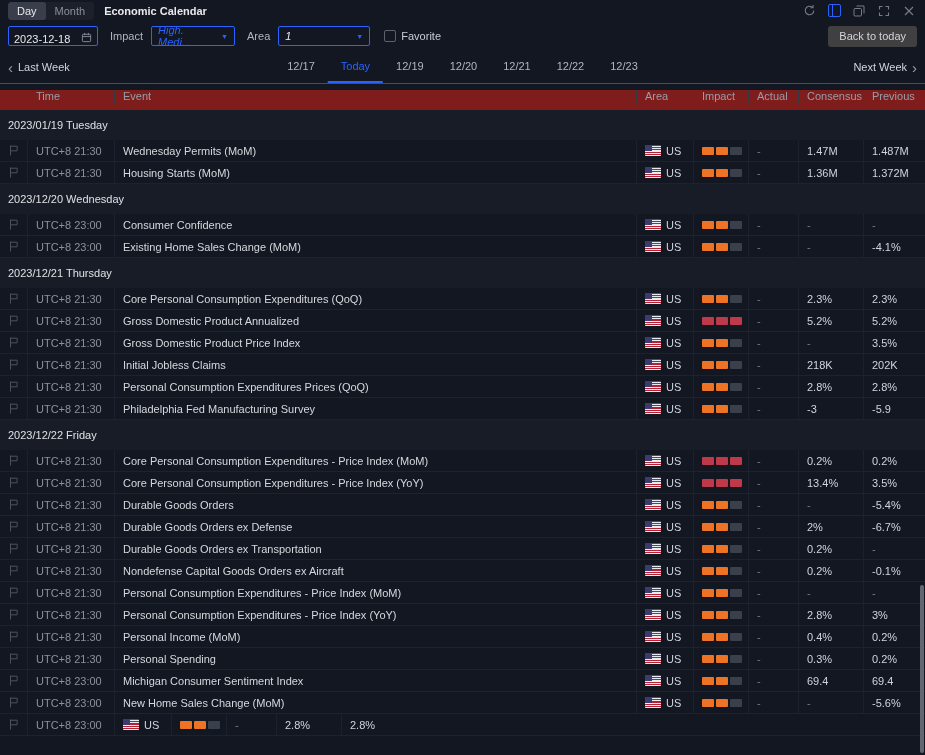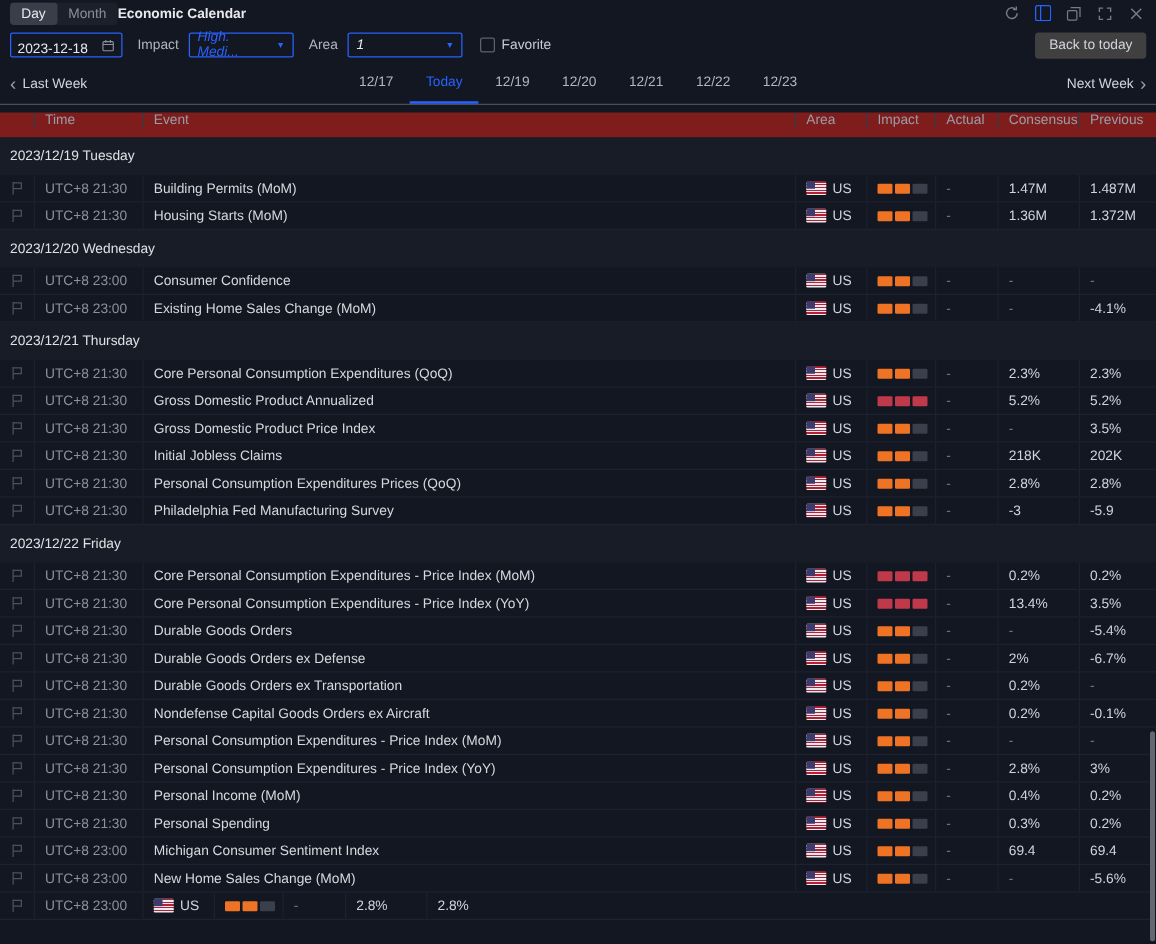--- a/index.html
+++ b/index.html
@@ -3,21 +3,21 @@
 <meta charset="utf-8">
 <style>
   * { box-sizing: border-box; margin: 0; padding: 0; }
   html, body {
     width: 925px; height: 755px; overflow: hidden;
     background: #131722; color: #d1d4dc;
     font-family: "Liberation Sans", sans-serif; font-size: 11px;
     position: relative;
   }
   
-  .topbar { height: 21px; display: flex; align-items: center; padding: 0 8px; }
+  .topbar { height: 21px; display: flex; align-items: center; padding: 0 8px; gap: 10px; }
   .tabs { display: flex; background: #1c202b; border-radius: 3px; overflow: hidden; }
   .tab { padding: 3px 9px; color: #8b8f9a; cursor: pointer; }
   .tab.active { background: #3a3e4b; color: #e8e9ed; border-radius: 3px; }
   .app-title { font-weight: bold; color: #e8e9ed; }
   .topbar-icons { margin-left: auto; display: flex; align-items: center; gap: 9px; }
   .icon-btn { width: 16px; height: 16px; display: flex; align-items: center; justify-content: center; cursor: pointer; }
   
   .filterbar { height: 30px; display: flex; align-items: center; padding: 0 8px; gap: 8px; }
   .date-field { display: flex; align-items: flex-end; justify-content: space-between; width: 90px; height: 20px;
     border: 1px solid #2962ff; border-radius: 2px; padding: 0 5px; color: #e8e9ed; cursor: pointer; }
@@ -165,30 +165,30 @@
       <div class="cell c-pin"></div>
       <div class="cell c-time">Time</div>
       <div class="cell c-event">Event</div>
       <div class="cell c-area">Area</div>
       <div class="cell c-impact">Impact</div>
       <div class="cell c-actual">Actual</div>
       <div class="cell c-consensus">Consensus</div>
       <div class="cell c-previous">Previous</div>
     </div>
   <div class="tbody">
-      <div class="group-header">2023/12/19 Tuesday</div>
-      <div class="row">
-        <div class="cell c-pin">
-          <svg width="9" height="11" viewBox="0 0 9 11" fill="none" stroke="#4c5160" stroke-width="1">
-            <path d="M1.5 0.5v10"></path>
-            <path d="M1.5 1.2h6.6v4.6H1.5"></path>
-          </svg>
-        </div>
-        <div class="cell c-time">UTC+8 21:30</div>
-        <div class="cell c-event">Building Permits (MoM)</div>
+      <div class="group-header">2023/01/19 Tuesday</div>
+      <div class="row">
+        <div class="cell c-pin">
+          <svg width="9" height="11" viewBox="0 0 9 11" fill="none" stroke="#4c5160" stroke-width="1">
+            <path d="M1.5 0.5v10"></path>
+            <path d="M1.5 1.2h6.6v4.6H1.5"></path>
+          </svg>
+        </div>
+        <div class="cell c-time">UTC+8 21:30</div>
+        <div class="cell c-event">Wednesday Permits (MoM)</div>
         <div class="cell c-area">
           <span class="flag"></span>
           <span>US</span>
         </div>
         <div class="cell c-impact">
           <span class="bar" style="background:#ef7325"></span>
           <span class="bar" style="background:#ef7325"></span>
           <span class="bar"></span>
         </div>
         <div class="cell c-actual muted">-</div>

